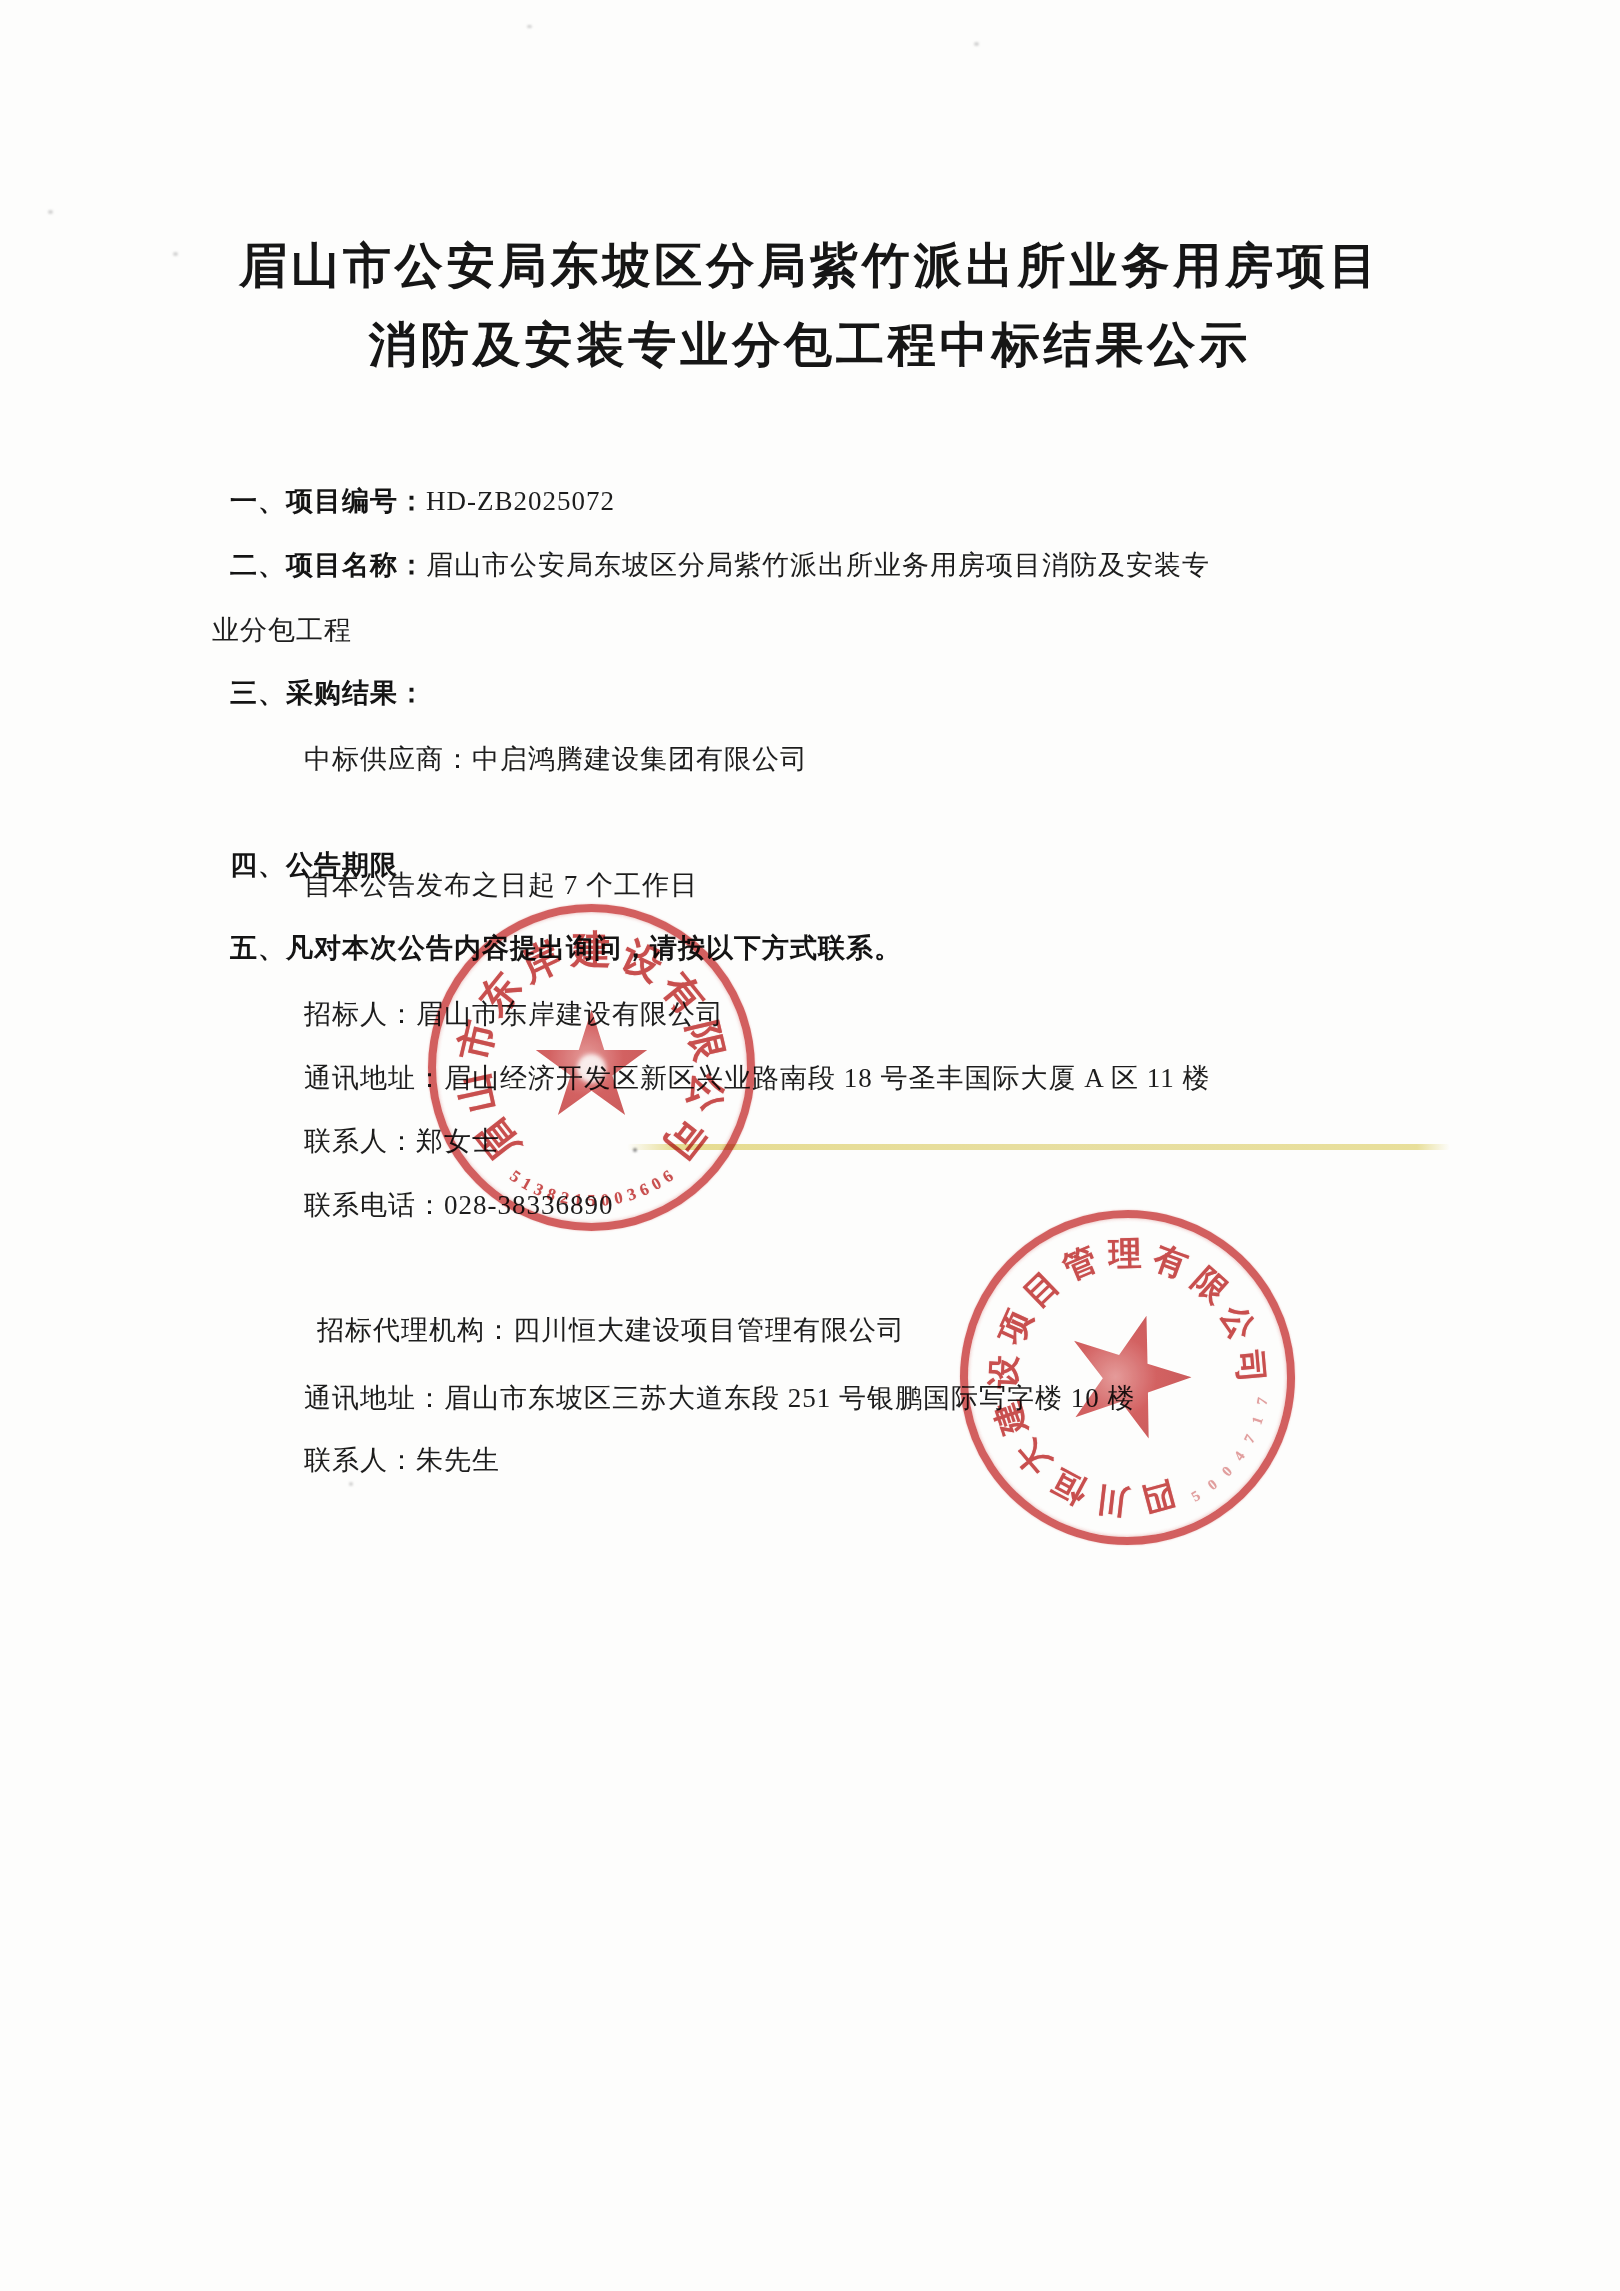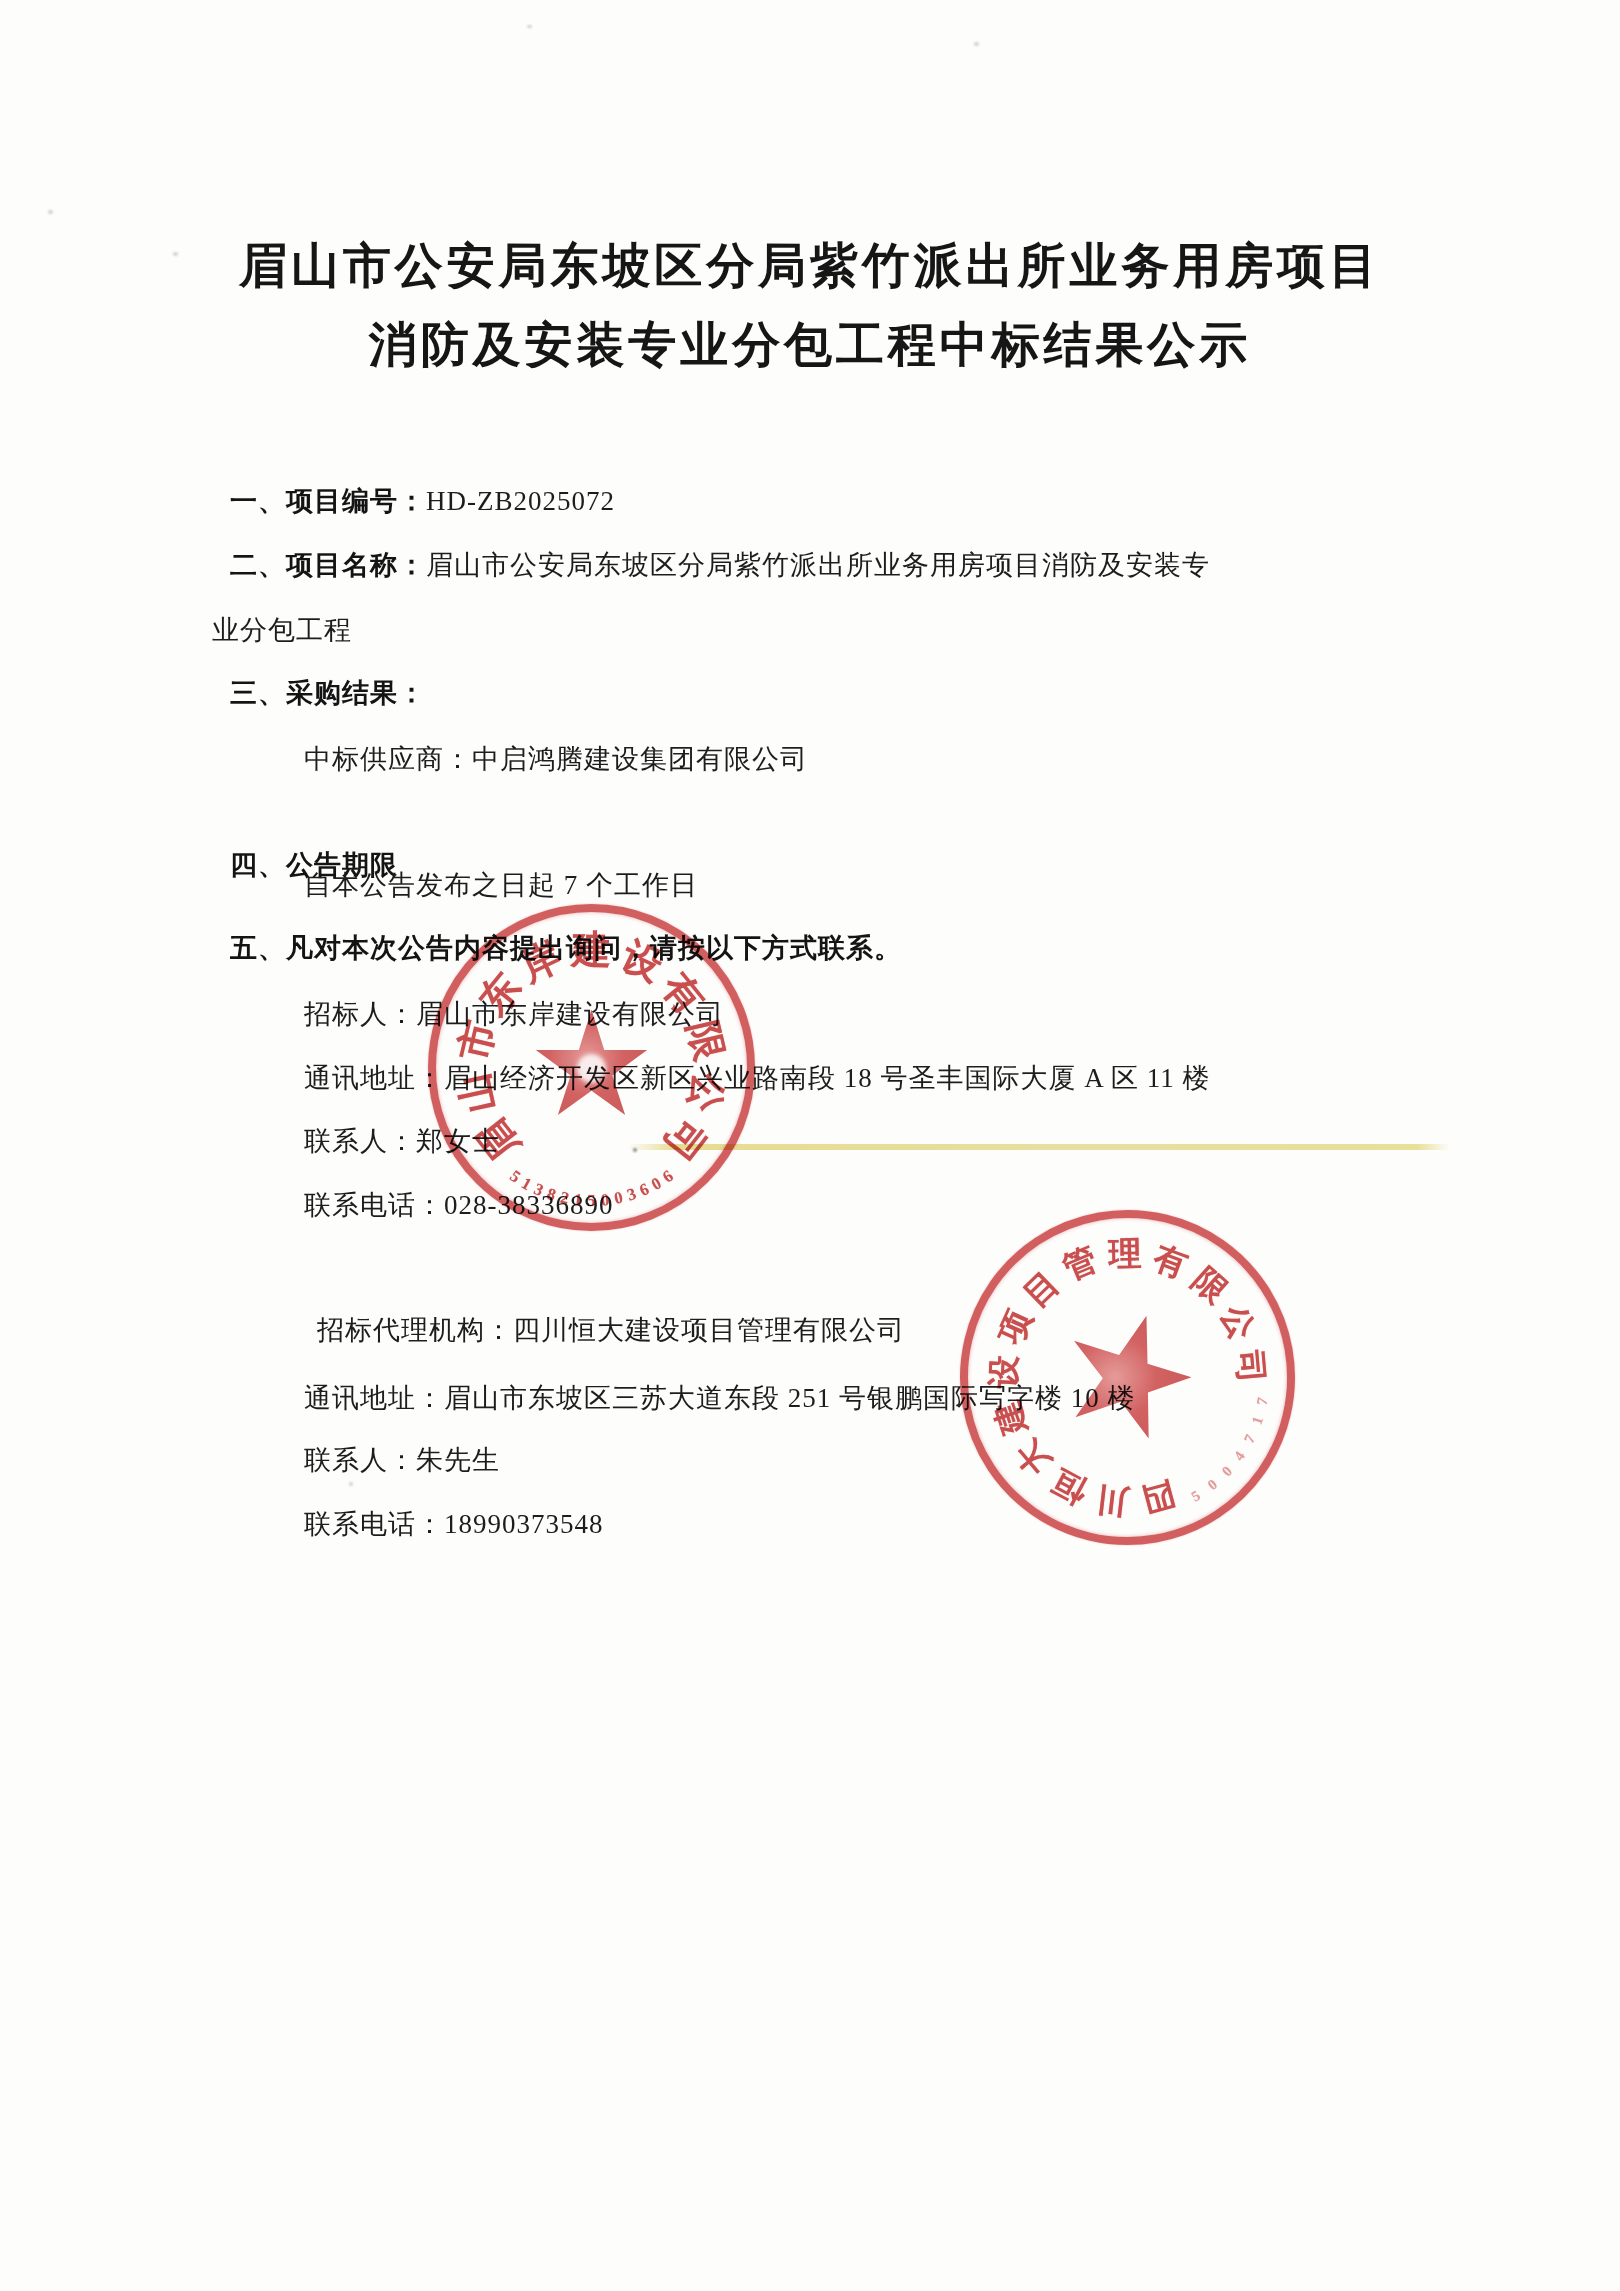--- a/index.html
+++ b/index.html
@@ -93,21 +93,20 @@
   <div class="line bold" style="left:230px;top:926px;">五、凡对本次公告内容提出询问，请按以下方式联系。</div>
 
   <div class="line" style="left:304px;top:992px;">招标人：眉山市东岸建设有限公司</div>
   <div class="line" style="left:304px;top:1056px;">通讯地址：眉山经济开发区新区兴业路南段 18 号圣丰国际大厦 A 区 11 楼</div>
   <div class="line" style="left:304px;top:1119px;">联系人：郑女士</div>
   <div class="line" style="left:304px;top:1183px;">联系电话：028-38336890</div>
 
   <div class="line" style="left:304px;top:1308px;margin-left:13px;">招标代理机构：四川恒大建设项目管理有限公司</div>
   <div class="line" style="left:304px;top:1376px;">通讯地址：眉山市东坡区三苏大道东段 251 号银鹏国际写字楼 10 楼</div>
   <div class="line" style="left:304px;top:1438px;">联系人：朱先生</div>
-  <div class="line" style="left:304px;top:1502px;">联系电话：18990373548</div>
 
   <div class="highlight" style="left:627px;top:1144px;width:823px;"></div>
 
   <div class="stamp" style="left:428px;top:904px;width:327px;height:327px;">
     <div class="stamp-inner">
       <div class="stamp-star" style="width:116px;height:116px;margin:-58px 0 0 -58px;"></div>
       <div class="star-hole"></div>
       <div class="arc-text company-arc">
           <span style="transform: rotate(-128deg) translateY(-118px);">眉</span>
           <span style="transform: rotate(-102.4deg) translateY(-118px);">山</span>

